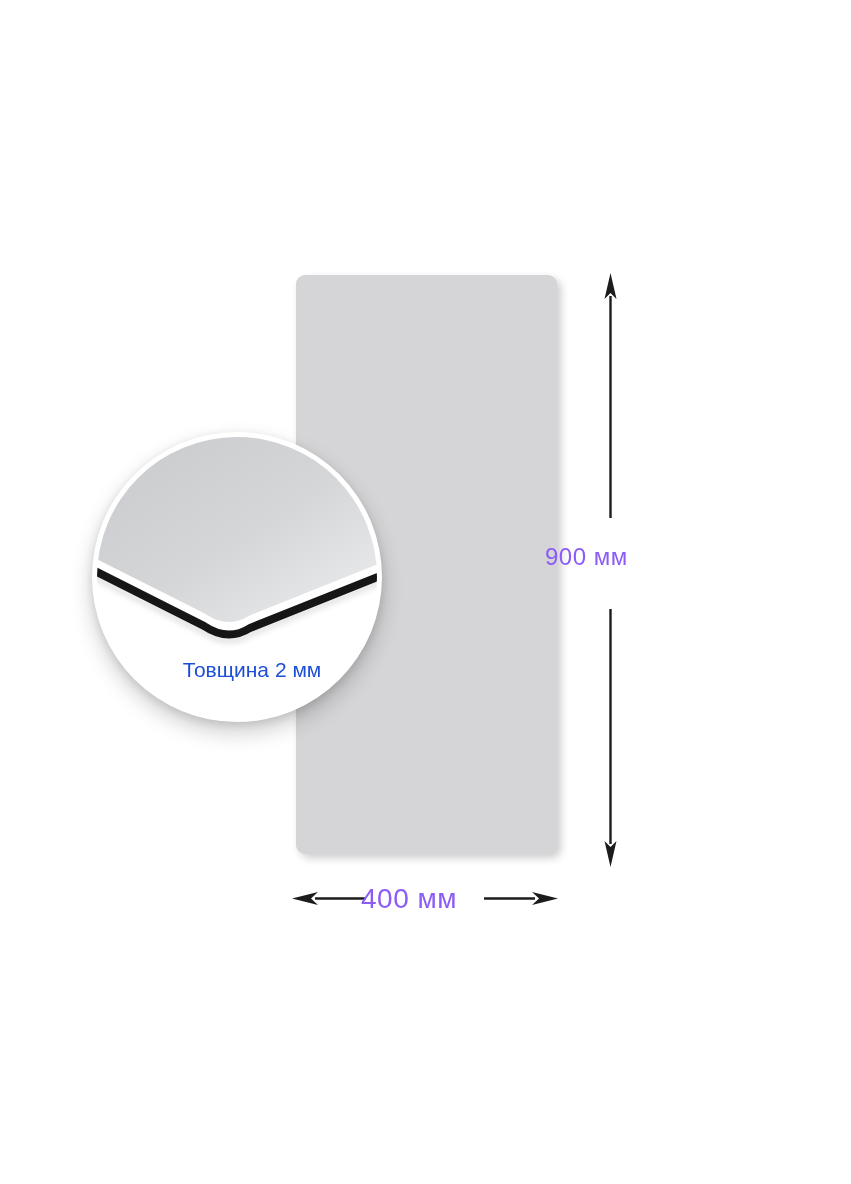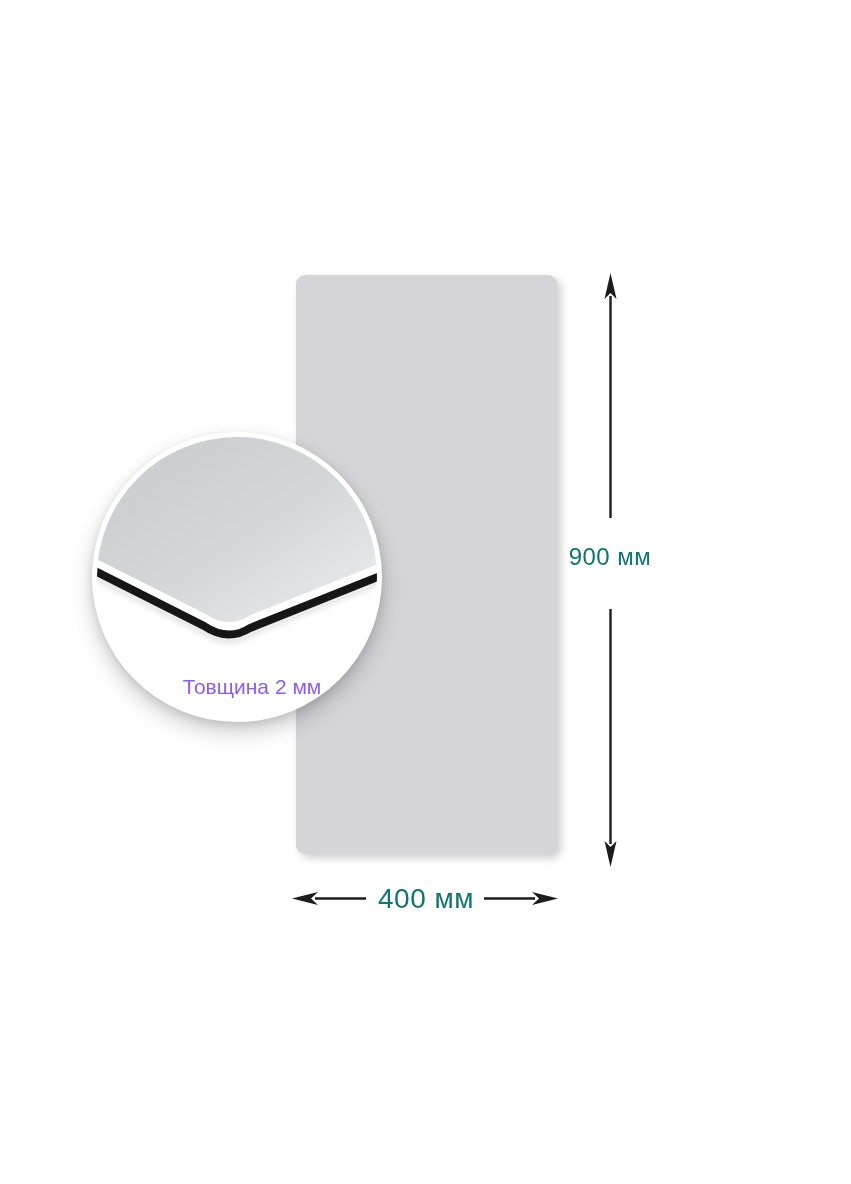--- a/index.html
+++ b/index.html
@@ -28,22 +28,21 @@
   .dims-svg {
     position: absolute;
     left: 0;
     top: 0;
     width: 851px;
     height: 1184px;
     pointer-events: none;
   }
   .dim-label {
     position: absolute;
-    color: #0f766e;
-    text-align: center;
+    color: #8b5cf6;
     letter-spacing: 0.5px;
     white-space: nowrap;
   }
   .dim-label.height {
     left: 545px;
     top: 544px;
     width: 130px;
     font-size: 24px;
     line-height: 26px;
   }
@@ -65,25 +64,25 @@
     box-shadow: 0 10px 22px rgba(0,0,0,0.20), 0 3px 8px rgba(0,0,0,0.10);
   }
   .inset-circle svg {
     display: block;
     width: 290px;
     height: 290px;
   }
   .thickness-label {
     position: absolute;
     left: 157px;
-    top: 674px;
+    top: 657px;
     width: 190px;
     font-size: 21px;
     line-height: 26px;
-    color: #8b5cf6;
+    color: #1d4ed8;
     text-align: center;
     white-space: nowrap;
   }
 </style>
 </head>
 <body>
 
 <div class="canvas">
 
   <div class="panel"></div>

